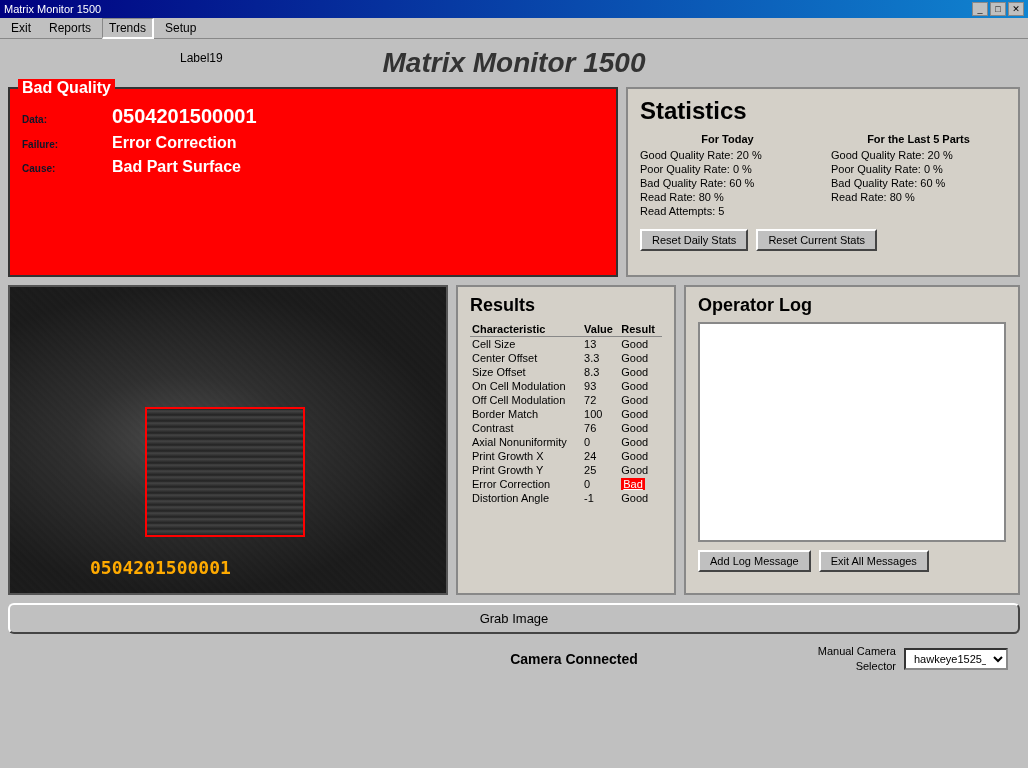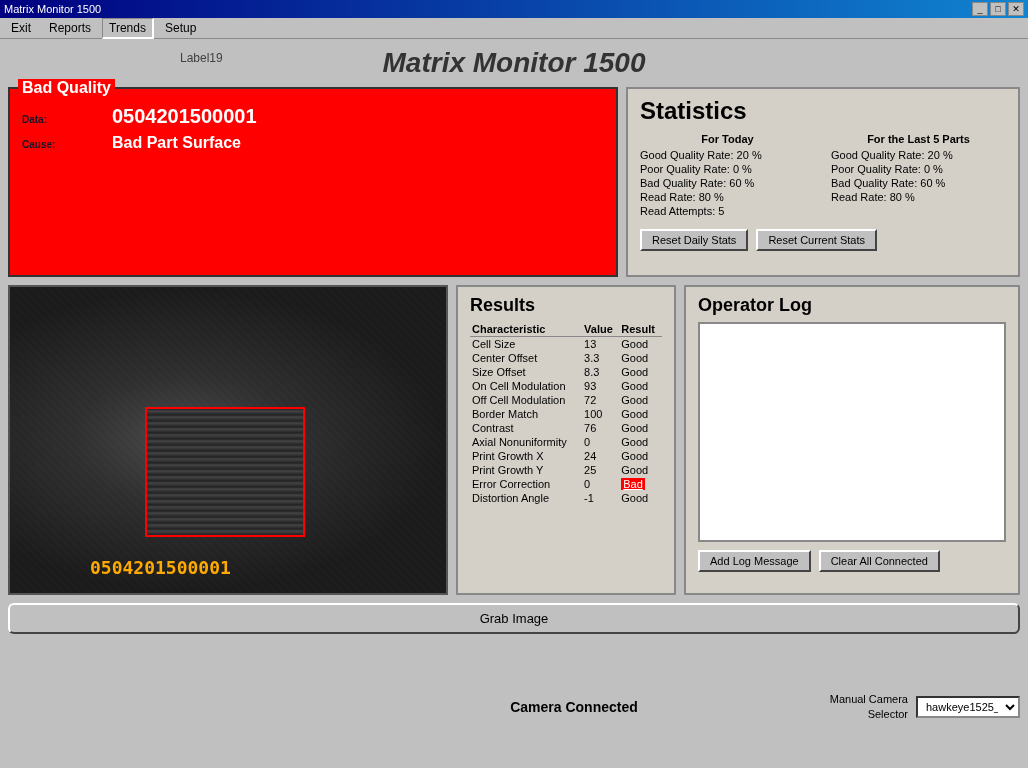--- a/index.html
+++ b/index.html
@@ -68,21 +68,21 @@
     .app-title-area {
       text-align: center;
       padding: 8px 0 4px 0;
       position: relative;
     }
     .app-label19 {
       position: absolute;
       left: 180px;
       top: 12px;
       font-size: 12px;
-      color: #404040;
+      color: #000000;
     }
     .app-title {
       font-size: 28px;
       font-style: italic;
       font-weight: bold;
       color: #333;
     }
 
     
     .main-content {
@@ -331,22 +331,21 @@
       font-size: 13px;
       text-align: center;
       border-radius: 6px;
     }
 
     
     .status-bar {
       display: flex;
       align-items: center;
       justify-content: flex-end;
-      padding: 6px 8px;
-      margin-top: 48px;
+      padding: 6px 20px;
     }
     .camera-status {
       font-size: 14px;
       font-weight: bold;
       margin-left: 120px;
     }
     .camera-selector-area {
       display: flex;
       align-items: center;
       gap: 8px;
@@ -389,20 +388,24 @@
 </div>
 
 <div class="main-content">
 
   <div class="bad-quality-panel">
     <span class="bad-quality-title">Bad Quality</span>
     <div style="margin-top: 8px;">
       <div class="bq-row">
         <span class="bq-label">Data:</span>
         <span class="bq-value data-val">0504201500001</span>
+      </div>
+      <div class="bq-row">
+        <span class="bq-label">Failure:</span>
+        <span class="bq-value">Error Correction</span>
       </div>
       <div class="bq-row">
         <span class="bq-label">Cause:</span>
         <span class="bq-value">Bad Part Surface</span>
       </div>
     </div>
   </div>
 
   <div class="statistics-panel">
     <div class="stats-title">Statistics</div>
@@ -514,21 +517,21 @@
           </tr>
         </tbody>
     </table>
   </div>
 
   <div class="operator-log-panel">
     <div class="oplog-title">Operator Log</div>
     <div class="oplog-area"></div>
     <div class="oplog-buttons">
       <button class="oplog-btn">Add Log Message</button>
-      <button class="oplog-btn">Clear All Connected</button>
+      <button class="oplog-btn">Exit All Messages</button>
     </div>
   </div>
 </div>
 
 <div class="grab-image-area">
   <button class="grab-image-btn">Grab Image</button>
 </div>
 
 <div class="status-bar">
   <div style="flex:1"></div>

